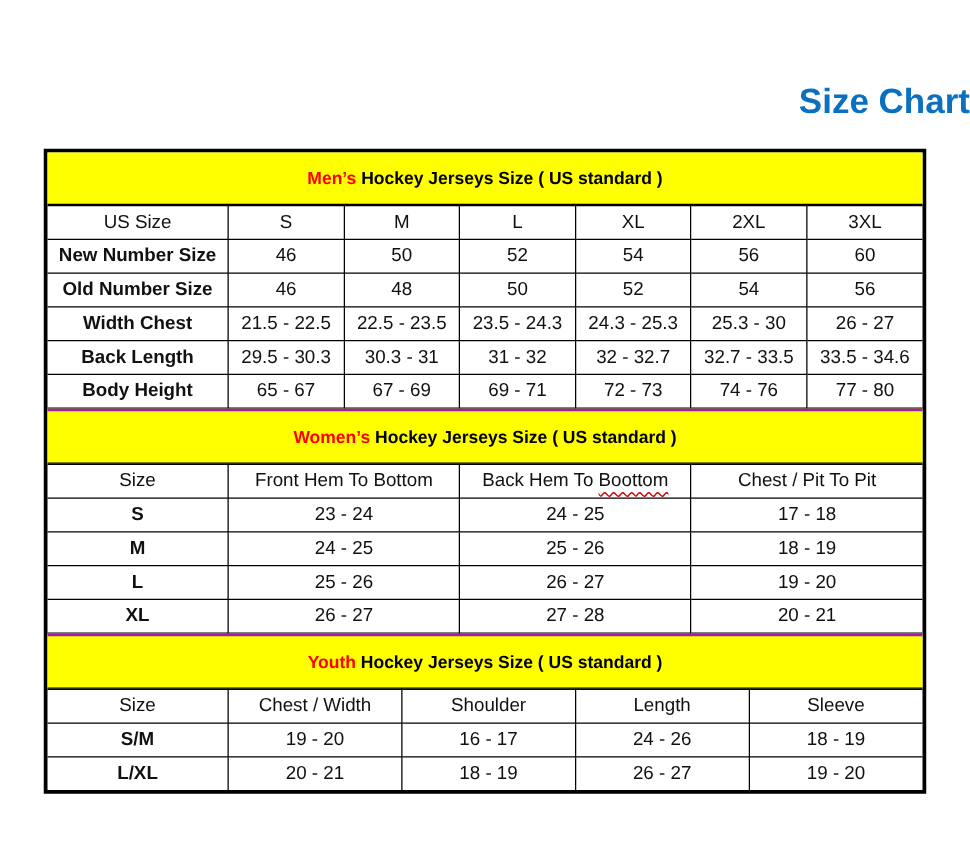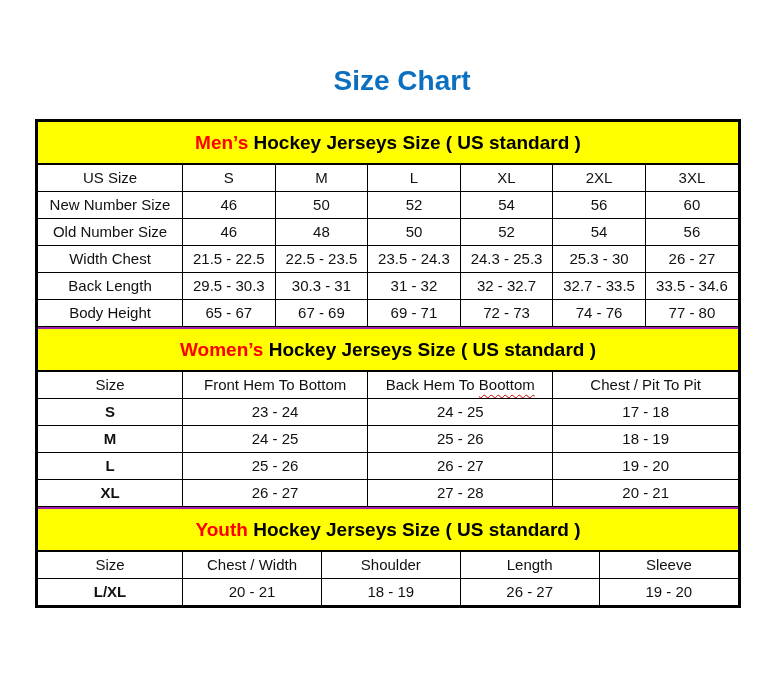--- a/index.html
+++ b/index.html
@@ -7,37 +7,37 @@
     padding: 0;
     background: #ffffff;
     width: 776px;
     height: 692px;
     overflow: hidden;
     font-family: "Liberation Sans", "DejaVu Sans", sans-serif;
     color: #111111;
   }
   .page-title {
     margin: 64px 0 0 0;
-    text-align: center;
+    text-align: right;
     font-size: 28px;
     line-height: 34px;
     font-weight: 700;
     color: #0b70c0;
     padding-left: 28px;
   }
   .chart-wrap {
     width: 700px;
     margin: 21px auto 0 auto;
     border: 3px solid #000000;
   }
   .banner {
     background: #ffff00;
     text-align: center;
     font-weight: 700;
-    font-size: 19px;
+    font-size: 14px;
     line-height: 21px;
     padding: 10px 0;
     border-bottom: 1px solid #000000;
     color: #000000;
   }
   .size-section + .size-section .banner {
     border-top: 2px solid #a21caf;
   }
   .banner .hl { color: #ff0000; }
   table {
@@ -51,21 +51,21 @@
     vertical-align: middle;
     font-size: 15px;
     line-height: 18px;
     padding: 4px 2px;
     overflow: hidden;
     white-space: nowrap;
   }
   thead th { font-weight: 400; }
   tbody td { font-weight: 400; }
   tbody td:first-child { font-weight: 700; }
-  table[data-sec="mens"] tbody td:first-child { font-weight: 400; }
+  table[data-sec="mens"] tbody td:first-child { font-weight: 700; }
   
   tr > *:first-child { border-left: 0; }
   tr > *:last-child  { border-right: 0; }
   .size-section:last-child tbody tr:last-child td { border-bottom: 0; }
   .wavy {
     text-decoration: underline;
     text-decoration-style: wavy;
     text-decoration-color: #cc0000;
     text-decoration-thickness: 1px;
     text-underline-offset: 4px;
@@ -212,20 +212,27 @@
           <tr>
             <th>Size</th>
             <th>Chest / Width</th>
             <th>Shoulder</th>
             <th>Length</th>
             <th>Sleeve</th>
           </tr>
         </thead>
         <tbody>
           <tr>
+            <td>S/M</td>
+            <td>19 - 20</td>
+            <td>16 - 17</td>
+            <td>24 - 26</td>
+            <td>18 - 19</td>
+          </tr>
+          <tr>
             <td>L/XL</td>
             <td>20 - 21</td>
             <td>18 - 19</td>
             <td>26 - 27</td>
             <td>19 - 20</td>
           </tr>
         </tbody>
       </table>
   </section>
 

